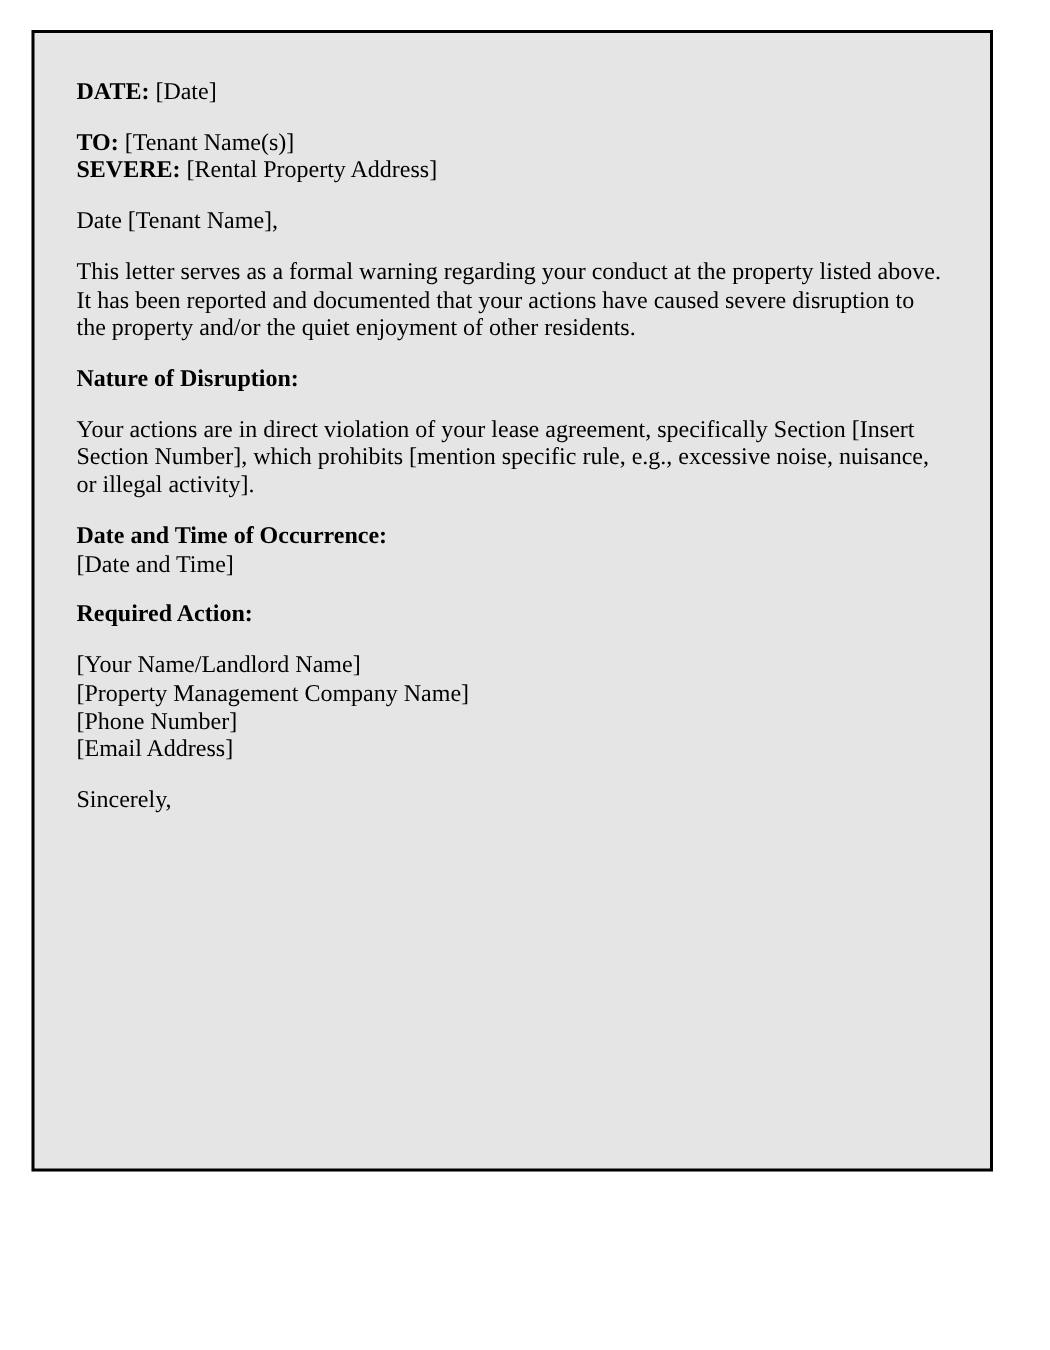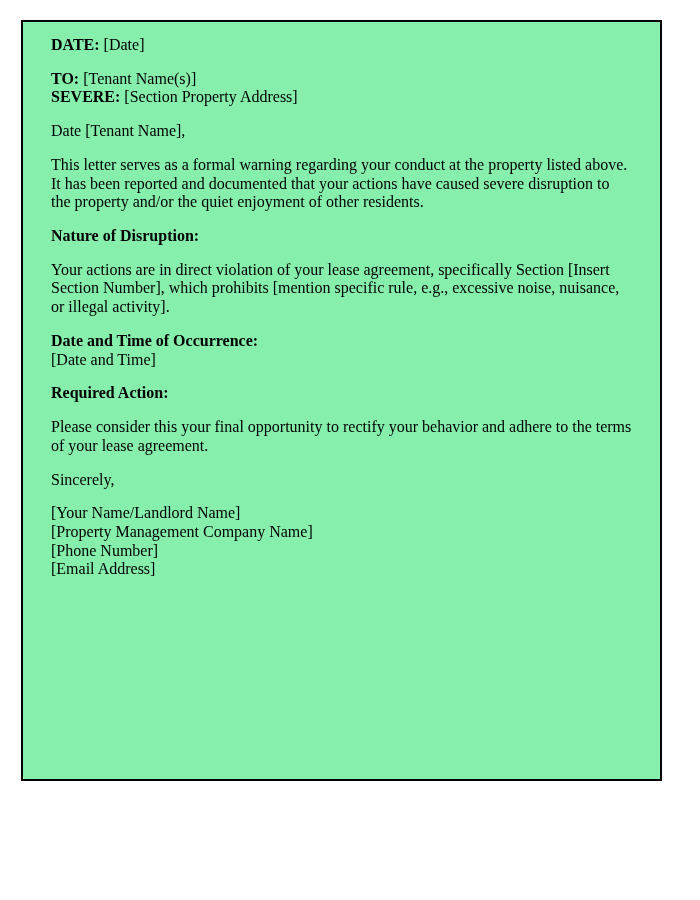--- a/index.html
+++ b/index.html
@@ -16,22 +16,22 @@
     color: #000000;
   }
   .letter-frame {
     position: absolute;
     left: 21px;
     top: 20px;
     width: 641px;
     height: 761px;
     box-sizing: border-box;
     border: 2px solid #000000;
-    padding: 14px 28px;
-    background: #86efac;
+    padding: 31px 28px;
+    background: #e5e5e5;
     overflow: hidden;
   }
   .letter-frame p {
     margin: 15px 0;
     font-size: 16px;
     line-height: 1.17;
   }
   .letter-frame p:first-child {
     margin-top: 0;
   }
@@ -40,35 +40,34 @@
   }
 </style>
 </head>
 <body>
 
 <div class="page">
   <div class="letter-frame">
 
     <p><span class="bold">DATE:</span> <span>[Date]</span></p>
 
-    <p><span class="bold">TO:</span> <span>[Tenant Name(s)]</span><br><span class="bold">SEVERE:</span> <span>[Section Property Address]</span></p>
+    <p><span class="bold">TO:</span> <span>[Tenant Name(s)]</span><br><span class="bold">SEVERE:</span> <span>[Rental Property Address]</span></p>
 
 
     <p>Date [Tenant Name],</p>
 
     <p>This letter serves as a formal warning regarding your conduct at the property listed above. It has been reported and documented that your actions have caused severe disruption to the property and/or the quiet enjoyment of other residents.</p>
 
     <p><span class="bold">Nature of Disruption:</span><br></p>
 
     <p>Your actions are in direct violation of your lease agreement, specifically Section [Insert Section Number], which prohibits [mention specific rule, e.g., excessive noise, nuisance, or illegal activity].</p>
 
     <p><span class="bold">Date and Time of Occurrence:</span><br><span>[Date and Time]</span></p>
 
     <p><span class="bold">Required Action:</span><br></p>
 
-    <p>Please consider this your final opportunity to rectify your behavior and adhere to the terms of your lease agreement.</p>
+
+    <p><span>[Your Name/Landlord Name]</span><br><span>[Property Management Company Name]</span><br><span>[Phone Number]</span><br><span>[Email Address]</span></p>
 
     <p>Sincerely,</p>
-
-    <p><span>[Your Name/Landlord Name]</span><br><span>[Property Management Company Name]</span><br><span>[Phone Number]</span><br><span>[Email Address]</span></p>
 
   </div>
 </div>
 
 </body></html>

